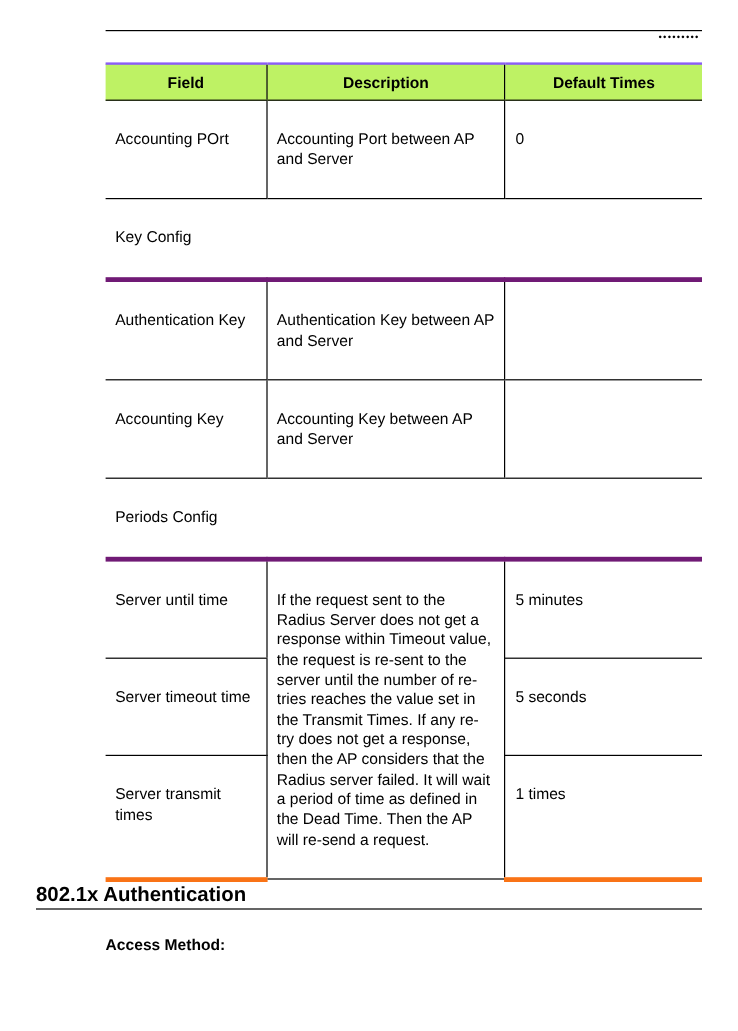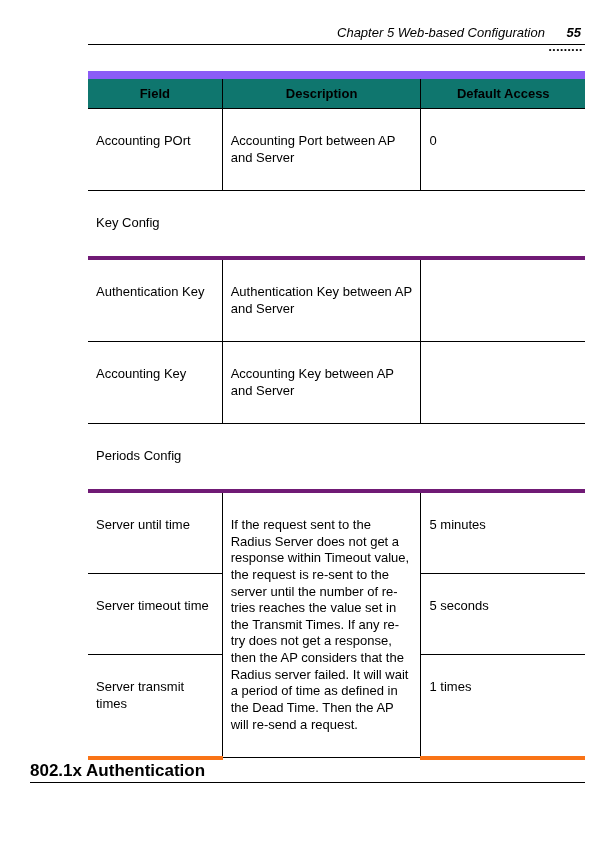--- a/index.html
+++ b/index.html
@@ -46,24 +46,24 @@
       margin-left: 58px;
       margin-right: 0;
     }
     table {
       border-collapse: collapse;
       width: 100%;
       table-layout: fixed;
       font-size: 13px;
     }
     th {
-      background: #0f766e;
+      background: #bef264;
       font-weight: bold;
       text-align: center;
-      border-top: 8px solid #8b5cf6;
+      border-top: 2px solid #8b5cf6;
       border-bottom: 1px solid #000;
       padding: 7px 8px;
       vertical-align: middle;
     }
     th + th, td + td {
       border-left: 1px solid #000;
     }
     td {
       border-bottom: 1px solid #000;
       padding: 24px 8px;
@@ -97,39 +97,35 @@
     }
     col.c1 { width: 27%; }
     col.c2 { width: 40%; }
     col.c3 { width: 33%; }
   </style>
 </head>
 <body>
 
 <div class="page">
 
-  <div class="header-line">
-    <span>Chapter 5 Web-based Configuration</span>
-    <span class="pagenum">55</span>
-  </div>
   <div class="header-rule"></div>
   <div class="header-dots">•••••••••</div>
 
   <div class="table-wrap">
     <table>
       <colgroup>
         <col class="c1">
           <col class="c2">
           <col class="c3">
       </colgroup>
       <thead>
         <tr>
           <th>Field</th>
           <th>Description</th>
-          <th>Default Access</th>
+          <th>Default Times</th>
         </tr>
       </thead>
       <tbody>
         <tr>
           <td>Accounting POrt</td>
           <td>Accounting Port between AP and Server</td>
           <td>0</td>
         </tr>
         <tr class="section">
           <td colspan="3">Key Config</td>
@@ -159,14 +155,15 @@
         <tr class="lastrow">
           <td>Server transmit times</td>
           <td>1 times</td>
         </tr>
       </tbody>
     </table>
   </div>
 
   <div class="section-heading">802.1x Authentication</div>
   <div class="section-rule"></div>
+  <div class="subheading">Access Method:</div>
 
 </div>
 
 </body></html>

